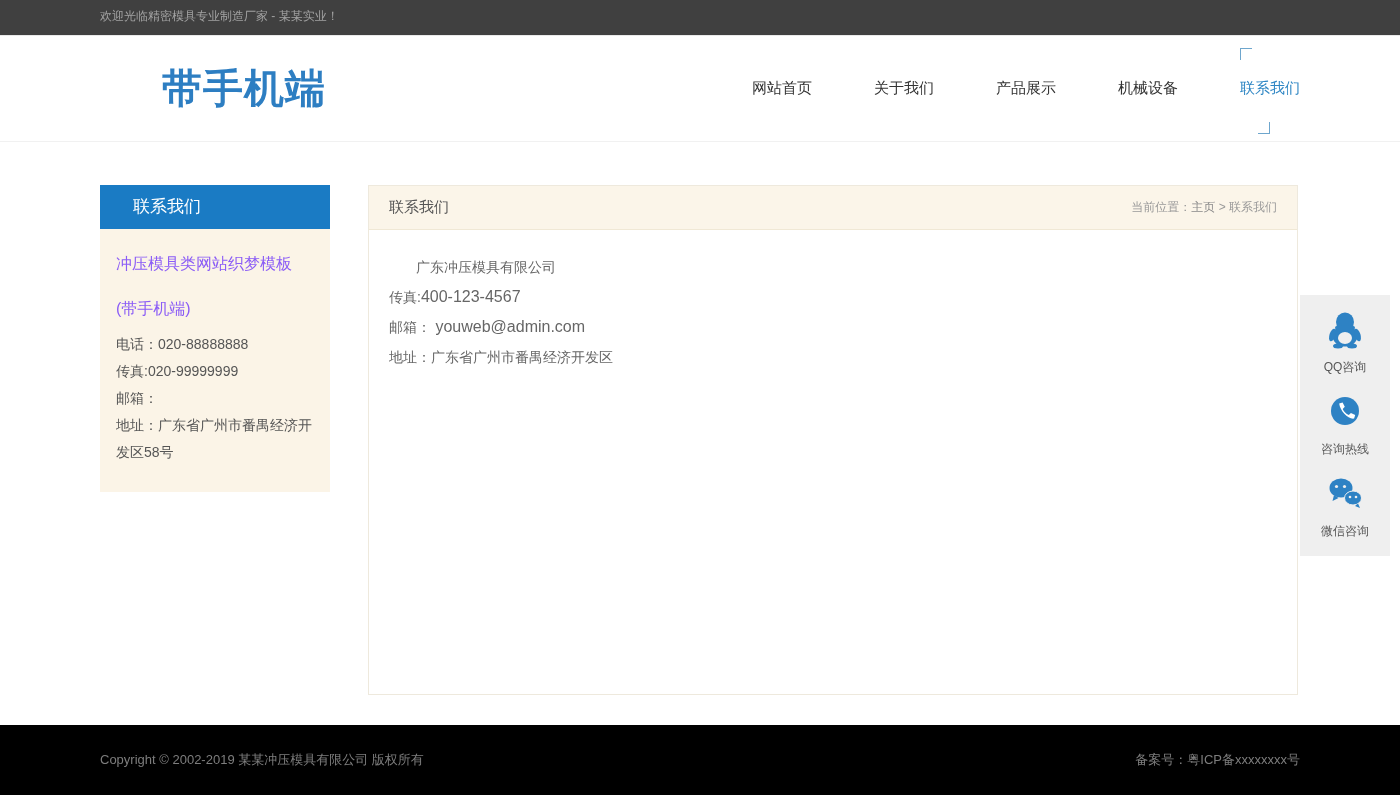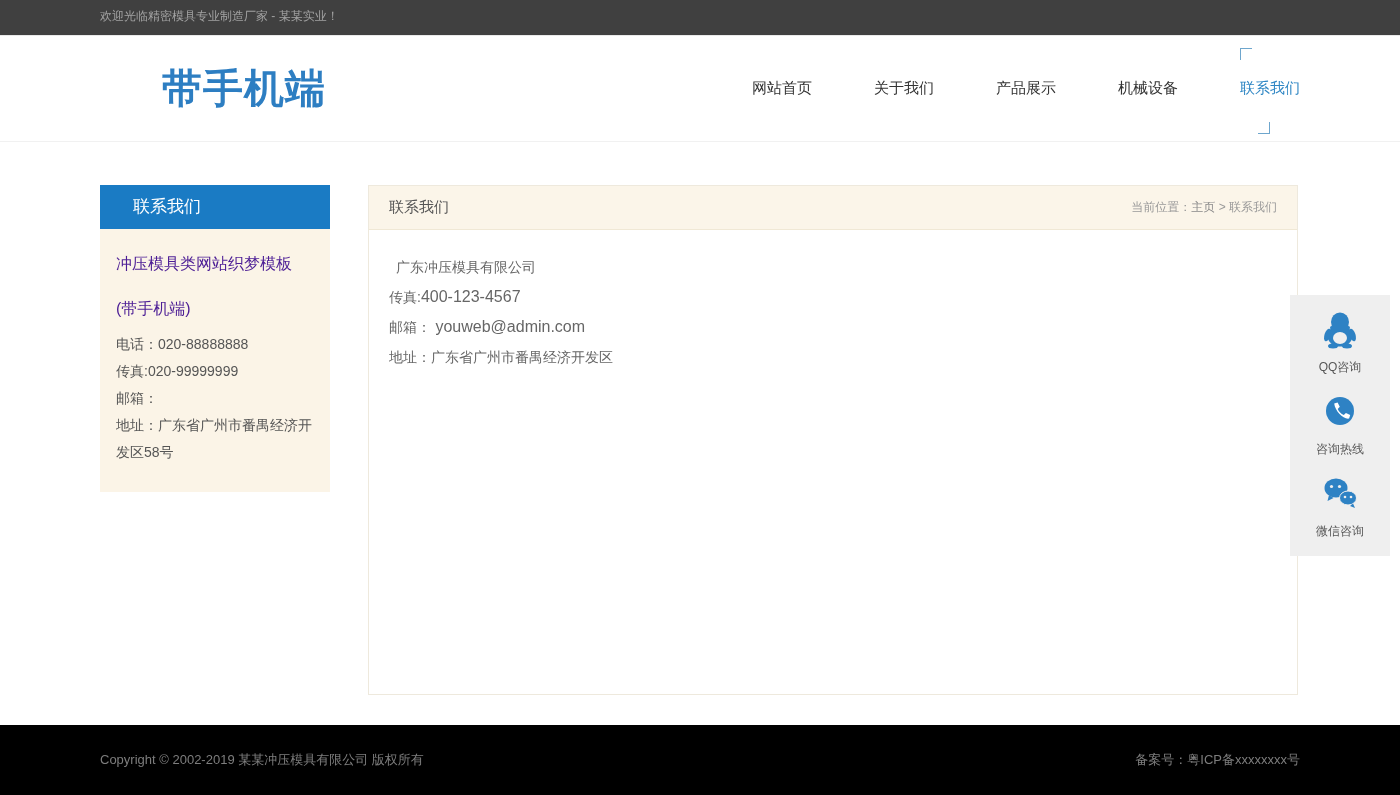--- a/index.html
+++ b/index.html
@@ -24,37 +24,37 @@
   .bracket-br { position:absolute; bottom:-6px; right:-14px; width:12px; height:12px; border-bottom:1px solid #6ea6cd; border-right:1px solid #6ea6cd; }
 
   
   .page { padding-top:43px; height:597px; }
   .page .container { display:flex; align-items:flex-start; }
 
   
   .side { width:230px; flex:0 0 230px; }
   .side-title { height:44px; background:#1a7bc4; color:#fff; font-size:17px; line-height:44px; padding-left:33px; }
   .side-body { background:#fbf4e7; padding:12px 16px 26px 16px; }
-  .side-intro { font-size:16px; color:#4c1d95; line-height:45px; }
+  .side-intro { font-size:16px; color:#8b5cf6; line-height:45px; }
   .side-line { font-size:14px; color:#555; line-height:27px; }
 
   
   .main-box { margin-left:38px; width:930px; border:1px solid #eee9dd; }
   .main-head { height:44px; background:#fbf5e9; border-bottom:1px solid #f0e8d5; display:flex; align-items:center; justify-content:space-between; padding:0 20px; }
   .main-title { font-size:15px; color:#555; }
   .breadcrumb { font-size:12px; color:#999; }
   .breadcrumb a { color:#8a8a8a; text-decoration:none; }
   .main-body { background:#fff; padding:22px 20px; height:464px; }
-  .company-line { font-size:14px; color:#666; padding-left:7px; line-height:30px; }
+  .company-line { font-size:14px; color:#666; padding-left:7px; line-height:30px;margin-left:20px; }
   .contact-row { line-height:30px; color:#666; }
   .contact-row .lbl { font-size:14px; }
   .contact-row .val { font-size:16px; }
 
   
-  .float-panel { position:absolute; top:295px; right:10px; width:100px; background:#efefef; padding:14px 0 16px; text-align:center; }
+  .float-panel { position:absolute; top:295px; right:10px; width:90px; background:#efefef; padding:14px 0 16px; text-align:center; }
   .float-item { margin-bottom:15px; cursor:pointer; }
   .float-item:last-child { margin-bottom:0;font-family:Liberation Serif, serif; }
   .float-item .ficon { display:inline-block; width:40px; height:40px; }
   .float-item .flabel { font-size:12px; color:#555; margin-top:6px; display:block; }
 
   
   .site-footer { position:absolute; left:0; bottom:0; width:100%; height:70px; background:#000000; }
   .site-footer .container { display:flex; justify-content:space-between; align-items:center; height:100%; }
   .site-footer span { font-size:13px; color:#7d7d7d; }
 </style>

